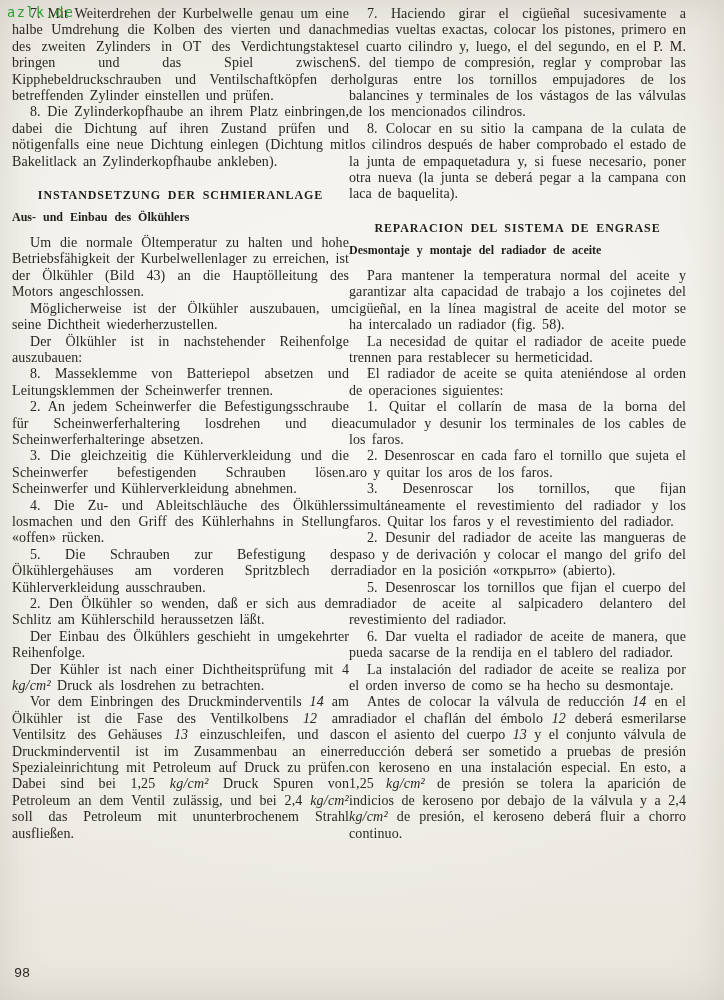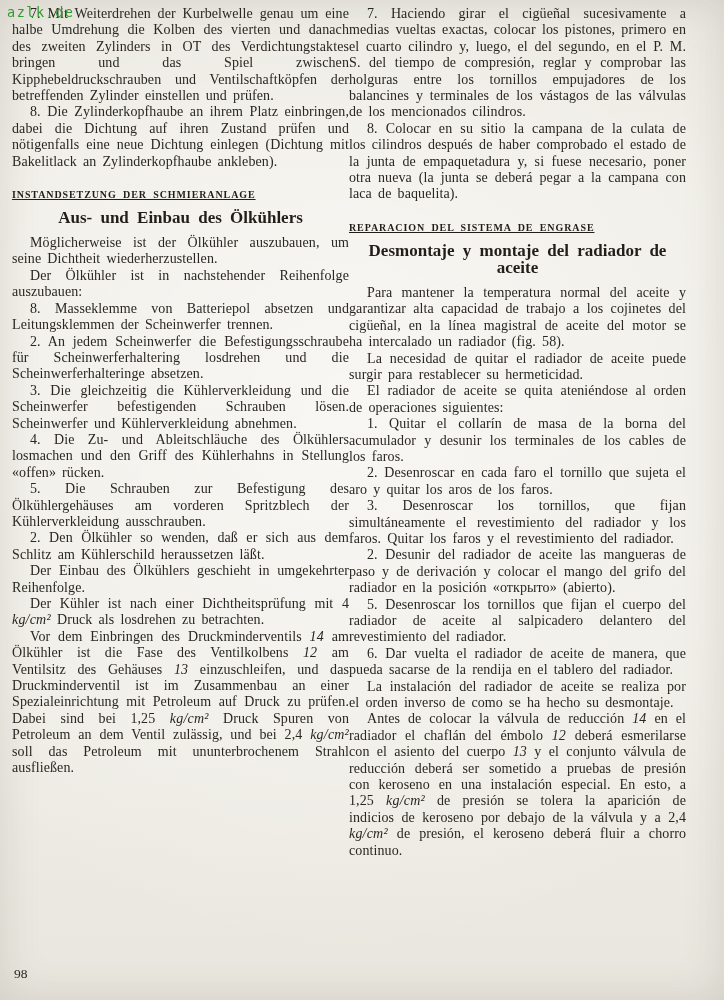--- a/index.html
+++ b/index.html
@@ -43,88 +43,88 @@
     font-size: 14px;
     line-height: 16.4px;
     word-spacing: 2.5px;
     letter-spacing: 0.1px;
   }
   .para i {
     font-style: italic;
     letter-spacing: 0.2px;
   }
   .sec-heading {
-    font-size: 10px;
+    font-size: 12px;
     font-weight: bold;
     letter-spacing: 0.9px;
     word-spacing: 3px;
-    text-align: left;
+    text-align: center;
     color: #211d18;
     margin: 16px 0 5px 0;
     line-height: 18px;
-    text-decoration: underline;
   }
   .sub-heading {
-    font-size: 17px;
+    font-size: 12px;
     font-weight: bold;
     word-spacing: 4px;
-    text-align: center;
     color: #211d18;
     margin: 5px 0 9px 0;
     line-height: 17px;
   }
   .watermark {
     position: absolute;
     top: 4px;
     left: 7px;
     font-family: "DejaVu Sans Mono", monospace;
     font-size: 13.5px;
     letter-spacing: 1.5px;
     color: #2f9b33;
     z-index: 3;
   }
   .page-number {
     position: absolute;
     left: 14px;
     top: 966px;
     font-size: 13.5px;
     color: #2a2722;
+    font-family: Liberation Mono, monospace;
   }
 </style>
 </head>
 <body>
 
 <div class="page">
   <span class="watermark">azlk.de</span>
 
   <div class="columns">
     <div class="col">
         <p class="para">7. Mit Weiterdrehen der Kurbelwelle genau um eine halbe Umdrehung die Kolben des vierten und danach des zweiten Zylinders in OT des Verdichtungstaktes bringen und das Spiel zwischen Kipphebeldruckschrauben und Ventilschaftköpfen der betreffenden Zylinder einstellen und prüfen.</p>
         <p class="para">8. Die Zylinderkopfhaube an ihrem Platz einbringen, dabei die Dichtung auf ihren Zustand prüfen und nötigenfalls eine neue Dichtung einlegen (Dichtung mit Bakelitlack an Zylinderkopfhaube ankleben).</p>
         <h2 class="sec-heading">INSTANDSETZUNG DER SCHMIERANLAGE</h2>
         <h3 class="sub-heading">Aus- und Einbau des Ölkühlers</h3>
+        <p class="para">Um die normale Öltemperatur zu halten und hohe Betriebsfähigkeit der Kurbelwellenlager zu erreichen, ist der Ölkühler (Bild 43) an die Hauptölleitung des Motors angeschlossen.</p>
         <p class="para">Möglicherweise ist der Ölkühler auszubauen, um seine Dichtheit wiederherzustellen.</p>
         <p class="para">Der Ölkühler ist in nachstehender Reihenfolge auszubauen:</p>
         <p class="para">8. Masseklemme von Batteriepol absetzen und Leitungsklemmen der Scheinwerfer trennen.</p>
         <p class="para">2. An jedem Scheinwerfer die Befestigungsschraube für Scheinwerferhaltering losdrehen und die Scheinwerferhalteringe absetzen.</p>
         <p class="para">3. Die gleichzeitig die Kühlerverkleidung und die Scheinwerfer befestigenden Schrauben lösen. Scheinwerfer und Kühlerverkleidung abnehmen.</p>
         <p class="para">4. Die Zu- und Ableitschläuche des Ölkühlers losmachen und den Griff des Kühlerhahns in Stellung «offen» rücken.</p>
         <p class="para">5. Die Schrauben zur Befestigung des Ölkühlergehäuses am vorderen Spritzblech der Kühlerverkleidung ausschrauben.</p>
         <p class="para">2. Den Ölkühler so wenden, daß er sich aus dem Schlitz am Kühlerschild heraussetzen läßt.</p>
         <p class="para">Der Einbau des Ölkühlers geschieht in umgekehrter Reihenfolge.</p>
         <p class="para"><span>Der Kühler ist nach einer Dichtheitsprüfung mit 4 </span><i>kg/cm²</i><span> Druck als losdrehen zu betrachten.</span></p>
         <p class="para"><span>Vor dem Einbringen des Druckminderventils </span><i>14</i><span> am Ölkühler ist die Fase des Ventilkolbens </span><i>12</i><span> am Ventilsitz des Gehäuses </span><i>13</i><span> einzuschleifen, und das Druckminderventil ist im Zusammenbau an einer Spezialeinrichtung mit Petroleum auf Druck zu prüfen. Dabei sind bei 1,25 </span><i>kg/cm²</i><span> Druck Spuren von Petroleum an dem Ventil zulässig, und bei 2,4 </span><i>kg/cm²</i><span> soll das Petroleum mit ununterbrochenem Strahl ausfließen.</span></p>
       </div>
     <div class="col">
         <p class="para">7. Haciendo girar el cigüeñal sucesivamente a medias vueltas exactas, colocar los pistones, primero en el cuarto cilindro y, luego, el del segundo, en el P. M. S. del tiempo de compresión, reglar y comprobar las holguras entre los tornillos empujadores de los balancines y terminales de los vástagos de las válvulas de los mencionados cilindros.</p>
         <p class="para">8. Colocar en su sitio la campana de la culata de los cilindros después de haber comprobado el estado de la junta de empaquetadura y, si fuese necesario, poner otra nueva (la junta se deberá pegar a la campana con laca de baquelita).</p>
         <h2 class="sec-heading">REPARACION DEL SISTEMA DE ENGRASE</h2>
         <h3 class="sub-heading">Desmontaje y montaje del radiador de aceite</h3>
         <p class="para">Para mantener la temperatura normal del aceite y garantizar alta capacidad de trabajo a los cojinetes del cigüeñal, en la línea magistral de aceite del motor se ha intercalado un radiador (fig. 58).</p>
-        <p class="para">La necesidad de quitar el radiador de aceite puede surgir para restablecer su hermeticidad.</p>
+        <p class="para">La necesidad de quitar el radiador de aceite puede trennen para restablecer su hermeticidad.</p>
         <p class="para">El radiador de aceite se quita ateniéndose al orden de operaciones siguientes:</p>
         <p class="para">1. Quitar el collarín de masa de la borna del acumulador y desunir los terminales de los cables de los faros.</p>
         <p class="para">2. Desenroscar en cada faro el tornillo que sujeta el aro y quitar los aros de los faros.</p>
         <p class="para">3. Desenroscar los tornillos, que fijan simultáneamente el revestimiento del radiador y los faros. Quitar los faros y el revestimiento del radiador.</p>
         <p class="para">2. Desunir del radiador de aceite las mangueras de paso y de derivación y colocar el mango del grifo del radiador en la posición «открыто» (abierto).</p>
         <p class="para">5. Desenroscar los tornillos que fijan el cuerpo del radiador de aceite al salpicadero delantero del revestimiento del radiador.</p>
         <p class="para">6. Dar vuelta el radiador de aceite de manera, que pueda sacarse de la rendija en el tablero del radiador.</p>
         <p class="para">La instalación del radiador de aceite se realiza por el orden inverso de como se ha hecho su desmontaje.</p>
         <p class="para"><span>Antes de colocar la válvula de reducción </span><i>14</i><span> en el radiador el chaflán del émbolo </span><i>12</i><span> deberá esmerilarse con el asiento del cuerpo </span><i>13</i><span> y el conjunto válvula de reducción deberá ser sometido a pruebas de presión con keroseno en una instalación especial. En esto, a 1,25 </span><i>kg/cm²</i><span> de presión se tolera la aparición de indicios de keroseno por debajo de la válvula y a 2,4 </span><i>kg/cm²</i><span> de presión, el keroseno deberá fluir a chorro continuo.</span></p>
       </div>

